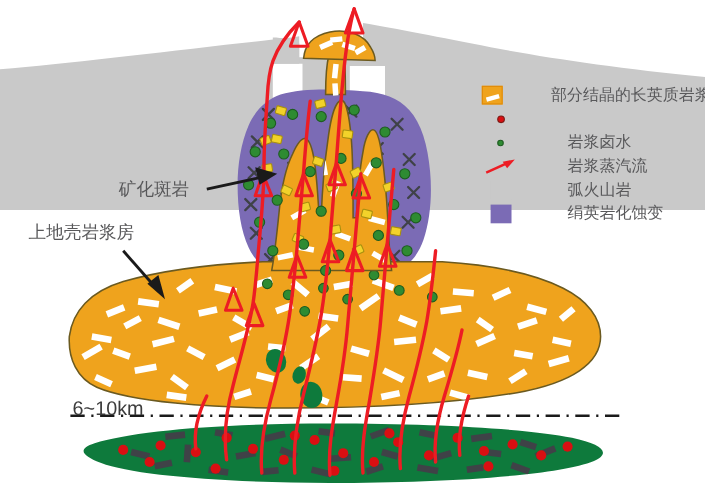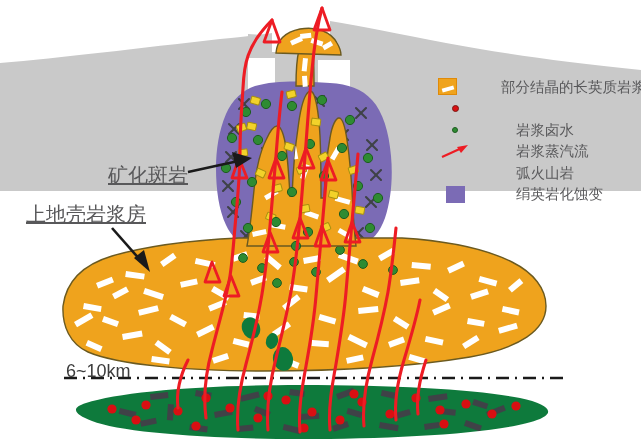--- a/index.html
+++ b/index.html
@@ -58,23 +58,22 @@
   .dot-green{width:6px;height:6px;border-radius:50%;background:#2E8B32;border:1px solid #1d5c20;box-sizing:border-box;}
   .sulf{
     width:8px;height:7px;background:#F2D22A;border:1px solid #b09a14;
     box-sizing:border-box;transform:rotate(-18deg);
     position:relative;
   }
   .sw-purple{width:19px;height:17px;background:#7B6BB5;}
   .sw-gray{width:19px;height:17px;background:#C9C9C9;}
   .anno{
     position:absolute;
-    font-size:20px;color:#58585a;white-space:nowrap;
+    font-size:16px;color:#58585a;white-space:nowrap;
     line-height:1;
-    text-decoration:underline;
   }
   #anno-porphyry{left:108px;top:165px;}
   #anno-chamber{left:26px;top:204px;}
   #depth-label{
     position:absolute;left:66px;top:361px;
     font-size:18px;color:#3c3c3c;white-space:nowrap;
   }
 </style>
 </head>
 <body>

